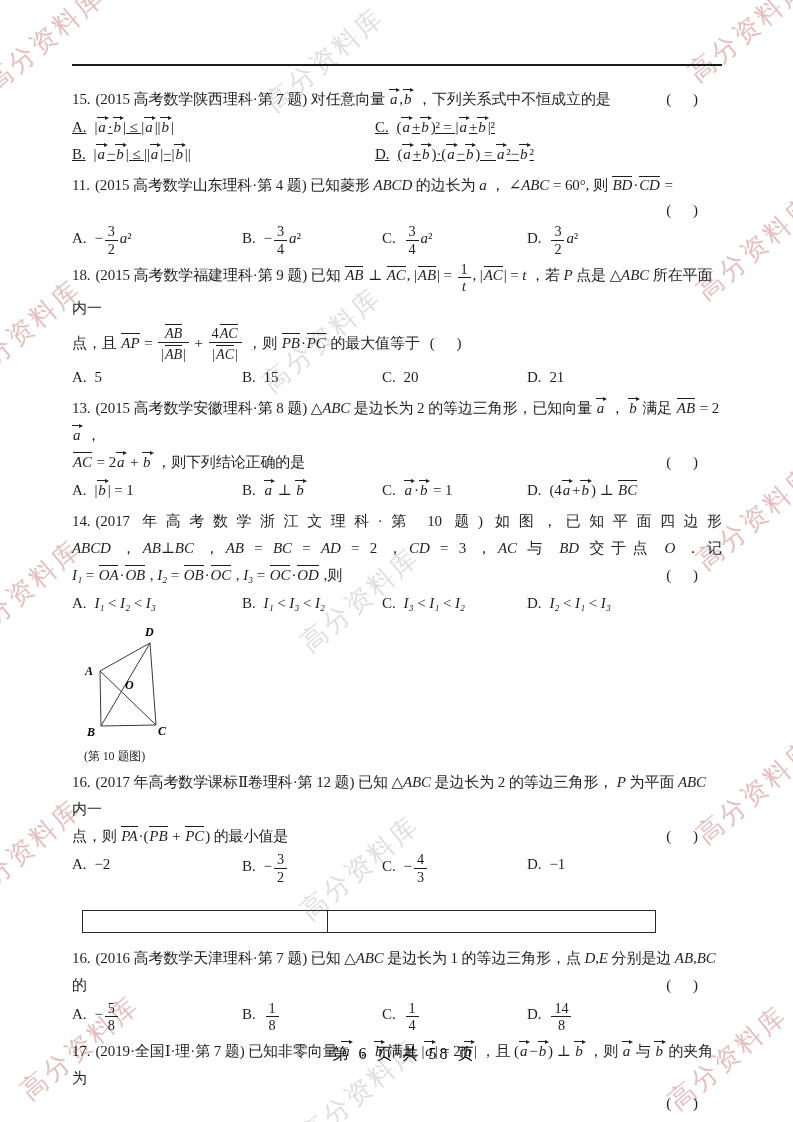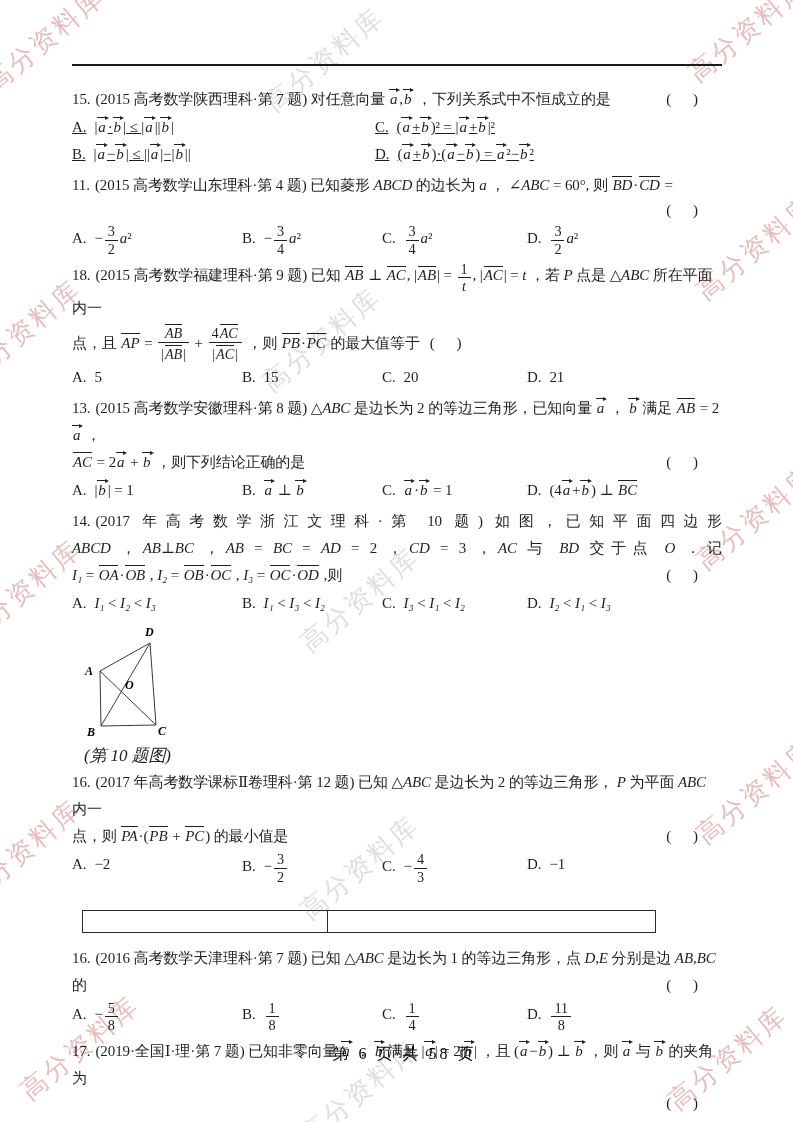--- a/index.html
+++ b/index.html
@@ -35,21 +35,21 @@
   
   .ovl{position:relative;display:inline-block;padding:4px 1px 0 1px;line-height:1.05;}
   .ovl::before{content:"";position:absolute;left:1px;right:1px;top:1.5px;border-top:1.2px solid #1f1f1f;}
   
   .frac{display:inline-block;vertical-align:-0.78em;text-align:center;line-height:1.18;margin:0 2px;font-size:0.95em;}
   .fnum{display:block;border-bottom:1.2px solid #1f1f1f;padding:0 3px;}
   .fden{display:block;padding:0 3px;}
   
   .fig{margin:6px 0 4px 10px;line-height:1;}
   .fig svg{display:block;}
-  .fig-caption{font-size:17px;margin:4px 0 0 2px;line-height:18px;font-style:italic;}
+  .fig-caption{font-size:12px;margin:4px 0 0 2px;line-height:18px;}
   .figlabel{font-style:italic;font-weight:bold;font-size:12px;}
   
   .ansbox{display:flex;margin:24px 0 6px 10px;width:572px;height:21px;border:1.2px solid #2a2a2a;}
   .ansbox .c1{width:244px;border-right:1.2px solid #2a2a2a;}
   .ansbox .c2{flex:1;}
   
   .footer{position:absolute;top:1044px;left:8px;width:100%;text-align:center;font-size:16px;
       letter-spacing:3px;color:#000000;z-index:1;}
   
   #p11{margin-top:4px}#p12{margin-top:3px}#p13{margin-top:4px}#p14{margin-top:4px}
@@ -199,21 +199,21 @@
       <div class="stem">
         <span class="pnum">16.</span><span>(2016 高考数学天津理科·第 7 题) 已知 △<i>ABC</i> 是边长为 1 的等边三角形，点 <i>D</i>,<i>E</i> 分别是边 <i>AB</i>,<i>BC</i> 的</span>
       </div>
       <div class="stem">
         <span class="brk-abs">(      )</span>
       </div>
       <div class="opts">
         <span class="opt"><span class="olabel">A.</span><span>−<span class="frac"><span class="fnum">5</span><span class="fden">8</span></span></span></span>
         <span class="opt"><span class="olabel">B.</span><span><span class="frac"><span class="fnum">1</span><span class="fden">8</span></span></span></span>
         <span class="opt"><span class="olabel">C.</span><span><span class="frac"><span class="fnum">1</span><span class="fden">4</span></span></span></span>
-        <span class="opt"><span class="olabel">D.</span><span><span class="frac"><span class="fnum">11</span><span class="fden">8</span></span></span></span>
+        <span class="opt"><span class="olabel">D.</span><span><span class="frac"><span class="fnum">14</span><span class="fden">8</span></span></span></span>
       </div>
     </div>
 
     <div class="prob" id="p17">
       <div class="stem">
         <span class="pnum">17.</span><span>(2019·全国Ⅰ·理·第 7 题) 已知非零向量 <span class="vec"><i>a</i></span> ， <span class="vec"><i>b</i></span> 满足 |<span class="vec"><i>a</i></span>| = 2|<span class="vec"><i>b</i></span>| ，且 (<span class="vec"><i>a</i></span>−<span class="vec"><i>b</i></span>) ⊥ <span class="vec"><i>b</i></span> ，则 <span class="vec"><i>a</i></span> 与 <span class="vec"><i>b</i></span> 的夹角为</span>
       </div>
       <div class="brk-line">(      )</div>
     </div>
 

